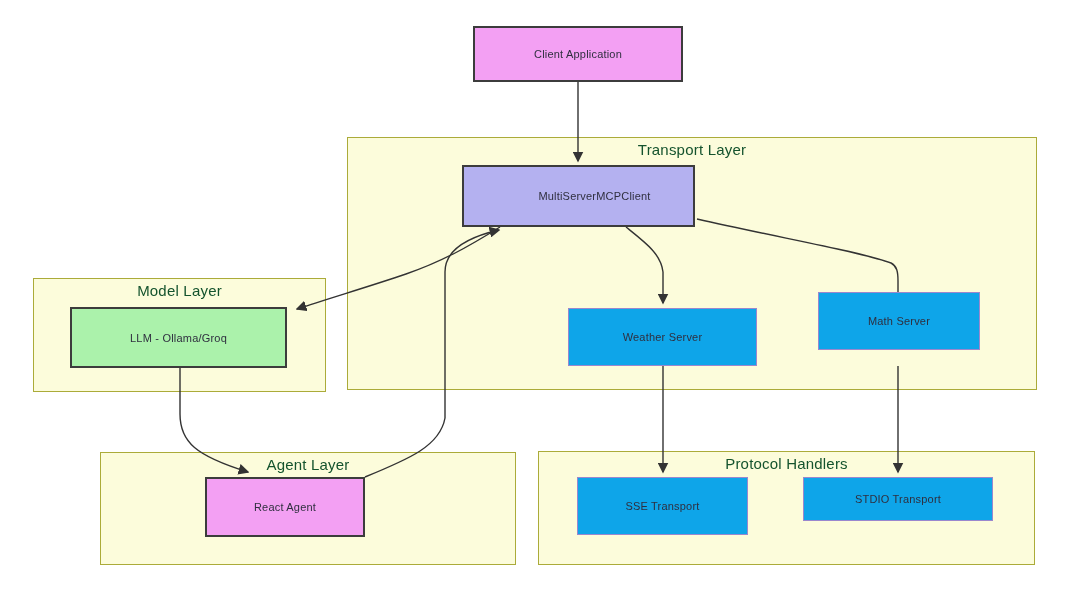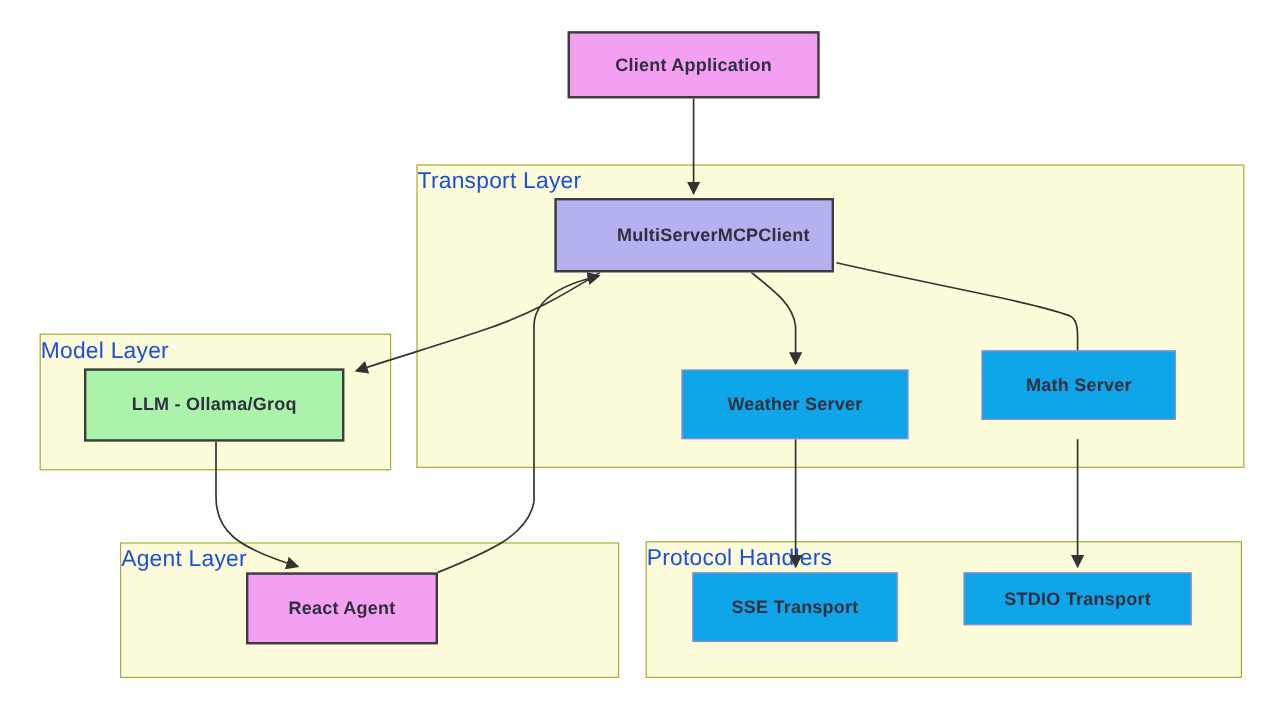--- a/index.html
+++ b/index.html
@@ -5,29 +5,28 @@
   html,body { margin:0; padding:0; background:#ffffff; }
   .canvas {
     position:relative; width:1066px; height:600px; background:#ffffff;
     font-family:"Liberation Sans", sans-serif; color:#333333; overflow:hidden;
   }
   .container {
     position:absolute; background:#fcfcdb; border:1px solid #abab39;
     box-sizing:border-box;
   }
   .container-label {
-    position:absolute; top:3px; left:0; width:100%; text-align:left;
-    font-size:19px; color:#1d4ed8; letter-spacing:0.2px;
+    position:absolute; top:3px; left:0; width:100%; text-align:center;
+    font-size:15px; color:#14532d; letter-spacing:0.2px;
   }
   .edges { position:absolute; left:0; top:0; width:1066px; height:600px; }
   .node {
     position:absolute; display:flex; align-items:center; justify-content:center;
-    font-size:15px; color:#2f2f3f; text-align:center; box-sizing:border-box;
+    font-size:11px; color:#2f2f3f; text-align:center; box-sizing:border-box;
     letter-spacing:0.2px;
-    font-weight:bold;
   }
   .dark-border { border:2px solid #3c3c3c; }
   .light-border { border:1px solid #9a87ce; }
   .fill-pink   { background:#f3a0f3; }
   .fill-purple { background:#b4b1f0;padding-left:32px; }
   .fill-green  { background:#abf2ab; }
   .fill-lavender { background:#0ea5e9; }
 </style>
 </head>
 <body>

